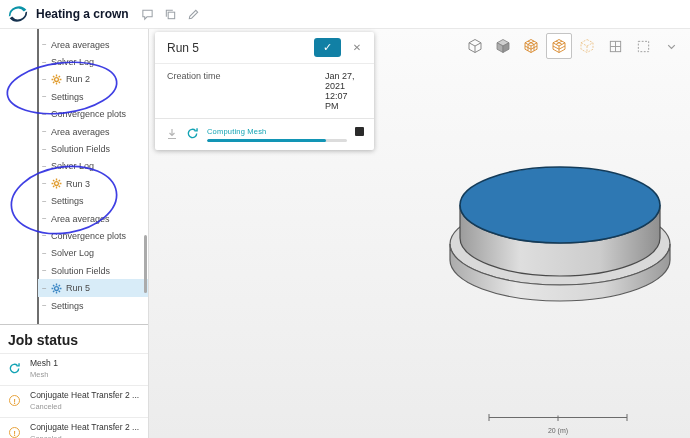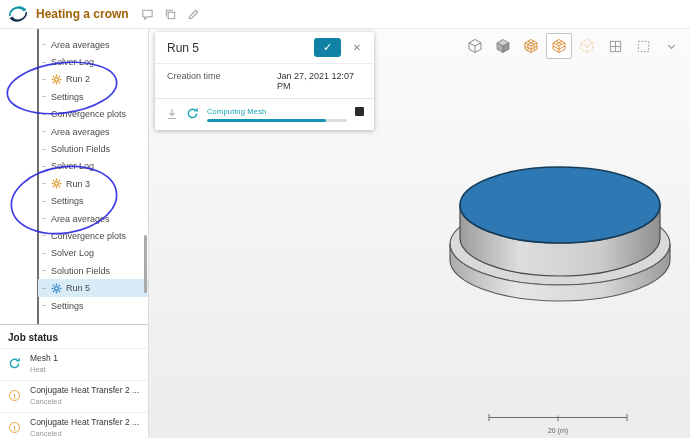--- a/index.html
+++ b/index.html
@@ -5,57 +5,57 @@
   html,body{margin:0;padding:0;}
   body{
     width:690px;height:438px;position:relative;overflow:hidden;
     font-family:"Liberation Sans",sans-serif;background:#fff;
     -webkit-font-smoothing:antialiased;
   }
   
   .topbar{position:absolute;top:0;left:0;right:0;height:28px;background:#fff;
     border-bottom:1px solid #e8e8e8;display:flex;align-items:center;padding:0 8px;gap:8px;z-index:5;}
   .logo{width:20px;height:20px;flex:0 0 auto;}
-  .app-title{font-size:12px;font-weight:bold;color:#a16207;margin-right:4px;white-space:nowrap;}
+  .app-title{font-size:12px;font-weight:bold;color:#0f172a;margin-right:4px;white-space:nowrap;}
   .tb-icons{display:flex;gap:9px;align-items:center;}
   .tb-icon{width:14px;height:14px;display:flex;align-items:center;justify-content:center;cursor:pointer;}
   
   .left-panel{position:absolute;top:28px;left:0;width:148px;bottom:0;background:#fff;
     border-right:1px solid #ddd;z-index:4;}
   .tree{position:absolute;top:0;left:0;right:0;height:296px;overflow:hidden;padding-top:8px;box-sizing:border-box;}
   .tree-guide{position:absolute;left:37px;top:0;bottom:0;width:2px;background:#6e6e6e;}
   .trow{height:17.4px;display:flex;align-items:center;padding-left:42px;font-size:9px;
     color:#4a4a4a;position:relative;cursor:pointer;white-space:nowrap;}
   .trow>*{position:relative;}
   .trow.selected::before{content:"";position:absolute;left:38px;right:0;top:0;bottom:0;background:#d8ecf8;}
   .tmark{color:#999;font-size:8px;width:9px;flex:0 0 auto;}
   .gear{width:12px;height:11px;margin-right:3px;flex:0 0 auto;display:inline-flex;}
   .gear.orange{color:#e09b2d;}
   .gear.blue{color:#3b86c4;}
   .tlabel{overflow:hidden;text-overflow:ellipsis;}
   .tree-scrollthumb{position:absolute;right:1px;top:207px;width:3px;height:58px;background:#ababab;border-radius:2px;}
   
   .jobs{position:absolute;left:0;top:296px;right:0;bottom:0;border-top:1px solid #c9c9c9;background:#fff;}
-  .jobs-title{padding:7px 8px 5px;font-size:10px;font-weight:bold;color:#222;}
+  .jobs-title{padding:7px 8px 5px;font-size:14px;font-weight:bold;color:#222;}
   .job{border-top:1px solid #ececec;padding:4px 6px 4px 30px;position:relative;height:23px;cursor:pointer;background:#fff;}
   .job-icon{position:absolute;left:8px;top:8px;width:13px;height:13px;display:flex;align-items:center;justify-content:center;}
   .job-warn{width:11px;height:11px;border:1.5px solid #e8a33d;border-radius:50%;color:#e8a33d;
     font-size:8px;font-weight:bold;line-height:11px;text-align:center;box-sizing:border-box;}
   .job-name{font-size:8.5px;color:#333;white-space:nowrap;overflow:hidden;text-overflow:ellipsis;}
   .job-sub{font-size:7.5px;color:#999;margin-top:2px;}
   
   .run-card{position:absolute;left:155px;top:32px;width:219px;background:#fff;border-radius:2px;
     box-shadow:0 1px 5px rgba(0,0,0,.28);z-index:6;}
   .rc-head{display:flex;align-items:center;padding:6px 8px 6px 12px;border-bottom:1px solid #ececec;}
   .rc-title{flex:1;font-size:12px;color:#333;}
   .rc-check{width:27px;height:19px;background:#1180a5;border-radius:3px;color:#fff;font-size:11px;
     display:flex;align-items:center;justify-content:center;cursor:pointer;}
   .rc-close{width:18px;height:18px;color:#8a8a8a;font-size:10px;display:flex;align-items:center;
     justify-content:center;margin-left:7px;cursor:pointer;}
-  .rc-row{display:flex;padding:7px 12px;font-size:9px;}
+  .rc-row{display:flex;padding:7px 12px;font-size:9px;gap:48px;}
   .rc-label{width:110px;color:#555;flex:0 0 auto;}
   .rc-value{color:#333;}
   .rc-progress{border-top:1px solid #e5e5e5;display:flex;align-items:flex-start;gap:8px;padding:8px 10px;}
   .pi{width:13px;height:13px;display:flex;align-items:center;justify-content:center;cursor:pointer;}
   .pbar-wrap{flex:1;}
   .pbar-label{font-size:7.5px;color:#12a3b4;margin-bottom:3px;letter-spacing:.2px;}
   .pbar{height:3px;background:#dcdcdc;border-radius:2px;overflow:hidden;}
   .pbar-fill{height:100%;background:#1295b5;border-radius:2px;}
   .stop-btn{width:9px;height:9px;background:#2b2b2b;flex:0 0 auto;cursor:pointer;border-radius:1px;}
   
@@ -194,21 +194,21 @@
     <div class="jobs-title">Job status</div>
 
     <div class="job">
       <span class="job-icon">
         <svg viewBox="0 0 14 14" width="13" height="13" fill="none" stroke="#12a3b4" stroke-width="1.5">
           <path d="M11.5 7a4.5 4.5 0 1 1-1.4-3.3"></path>
           <path d="M11.9 1.4v2.8H9.1"></path>
         </svg>
       </span>
       <div class="job-name">Mesh 1</div>
-      <div class="job-sub">Heat</div>
+      <div class="job-sub">Mesh</div>
     </div>
 
     <div class="job">
       <span class="job-icon">
         <span class="job-warn">!</span>
       </span>
       <div class="job-name">Conjugate Heat Transfer 2 ...</div>
       <div class="job-sub">Canceled</div>
     </div>
 

